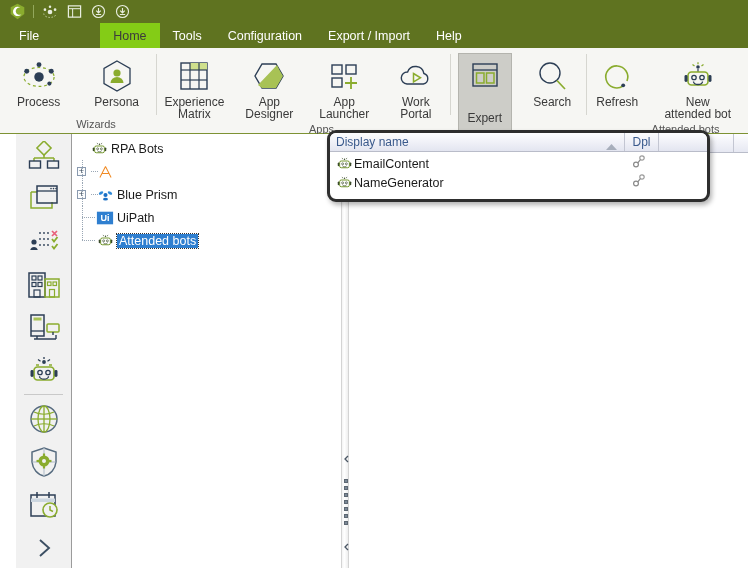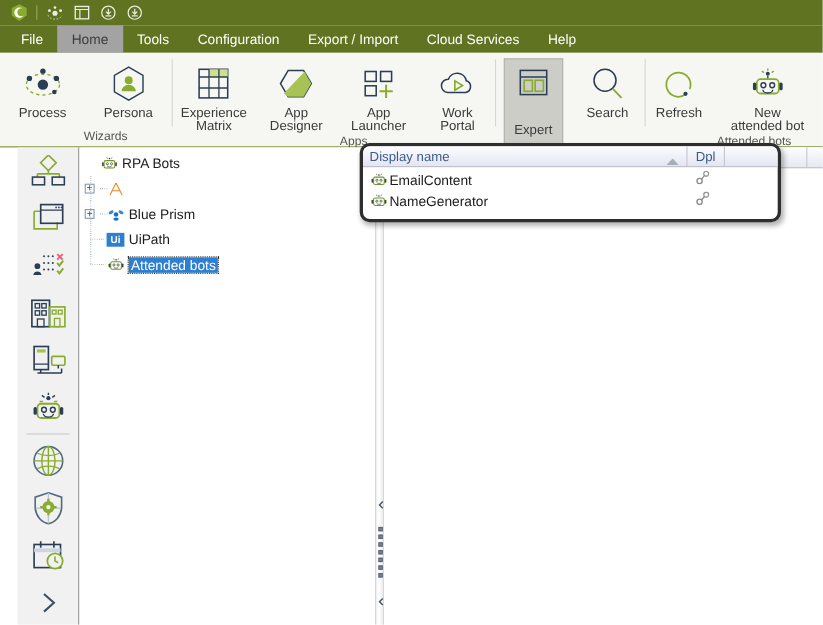--- a/index.html
+++ b/index.html
@@ -21,21 +21,21 @@
 
   
   .menubar{
     height:25px;background:#5f7320;display:flex;align-items:stretch;
     padding-left:6px;box-sizing:border-box;position:relative;
   }
   .menu-item{
     display:flex;align-items:center;padding:0 13px;color:#ffffff;
     font-size:12.5px;cursor:default;white-space:nowrap;
   }
-  .menu-item.active{background:#a3a3a3;color:#3c3c3c;}
+  .menu-item.active{background:#84cc16;color:#3c3c3c;margin-left:48px;}
 
   
   .ribbon{
     position:relative;height:86px;background:#f6f6f3;
     border-bottom:1px solid #7d9233;display:flex;align-items:stretch;
     box-sizing:border-box;
   }
   .rgroup{position:relative;display:flex;flex-direction:column;}
   .rgroup-items{display:flex;align-items:flex-start;flex:1;padding-top:5px;}
   .rgroup-label{
@@ -183,21 +183,20 @@
         </svg>
     </div>
   </div>
 
   <div class="menubar">
     <div class="menu-item">File</div>
     <div class="menu-item active">Home</div>
     <div class="menu-item">Tools</div>
     <div class="menu-item">Configuration</div>
     <div class="menu-item">Export / Import</div>
-    <div class="menu-item">Cloud Services</div>
     <div class="menu-item">Help</div>
   </div>
 
   <div class="ribbon">
 
     <div class="rgroup" style="width:156px;">
       <div class="rgroup-items" style="justify-content:space-around;">
         <div class="rbtn">
           <div class="glyph">
             <svg width="38" height="34" viewBox="0 0 40 36">

